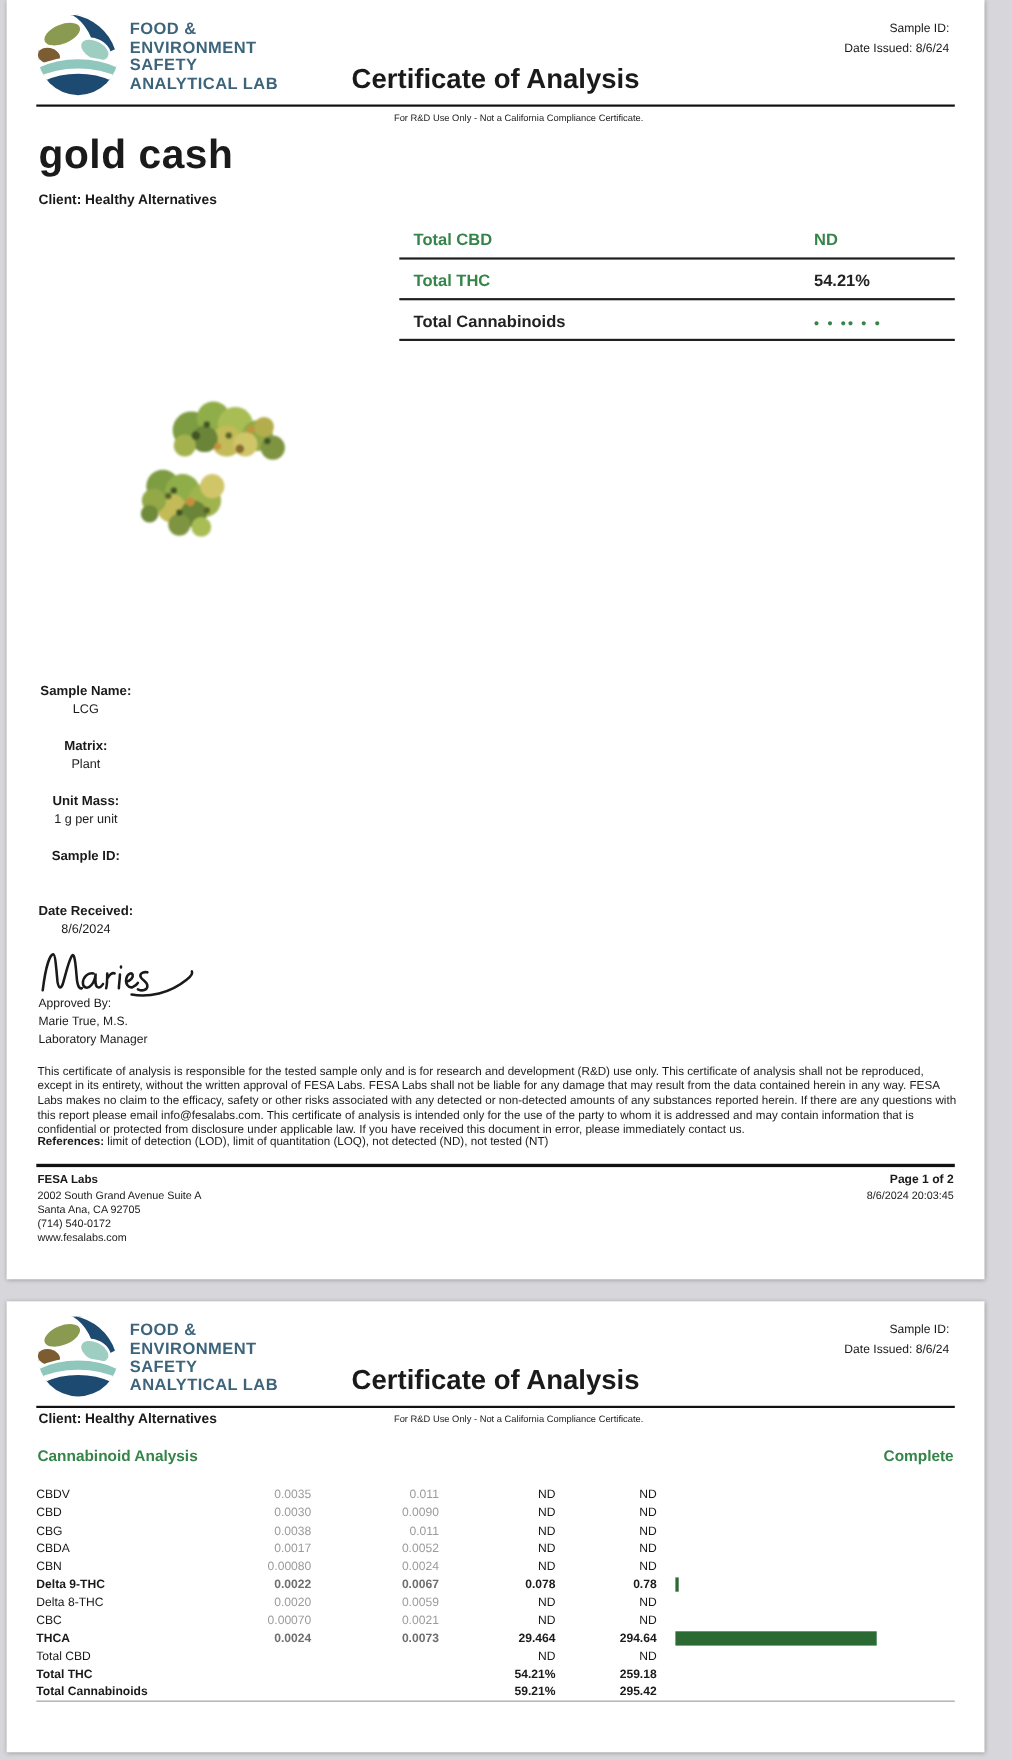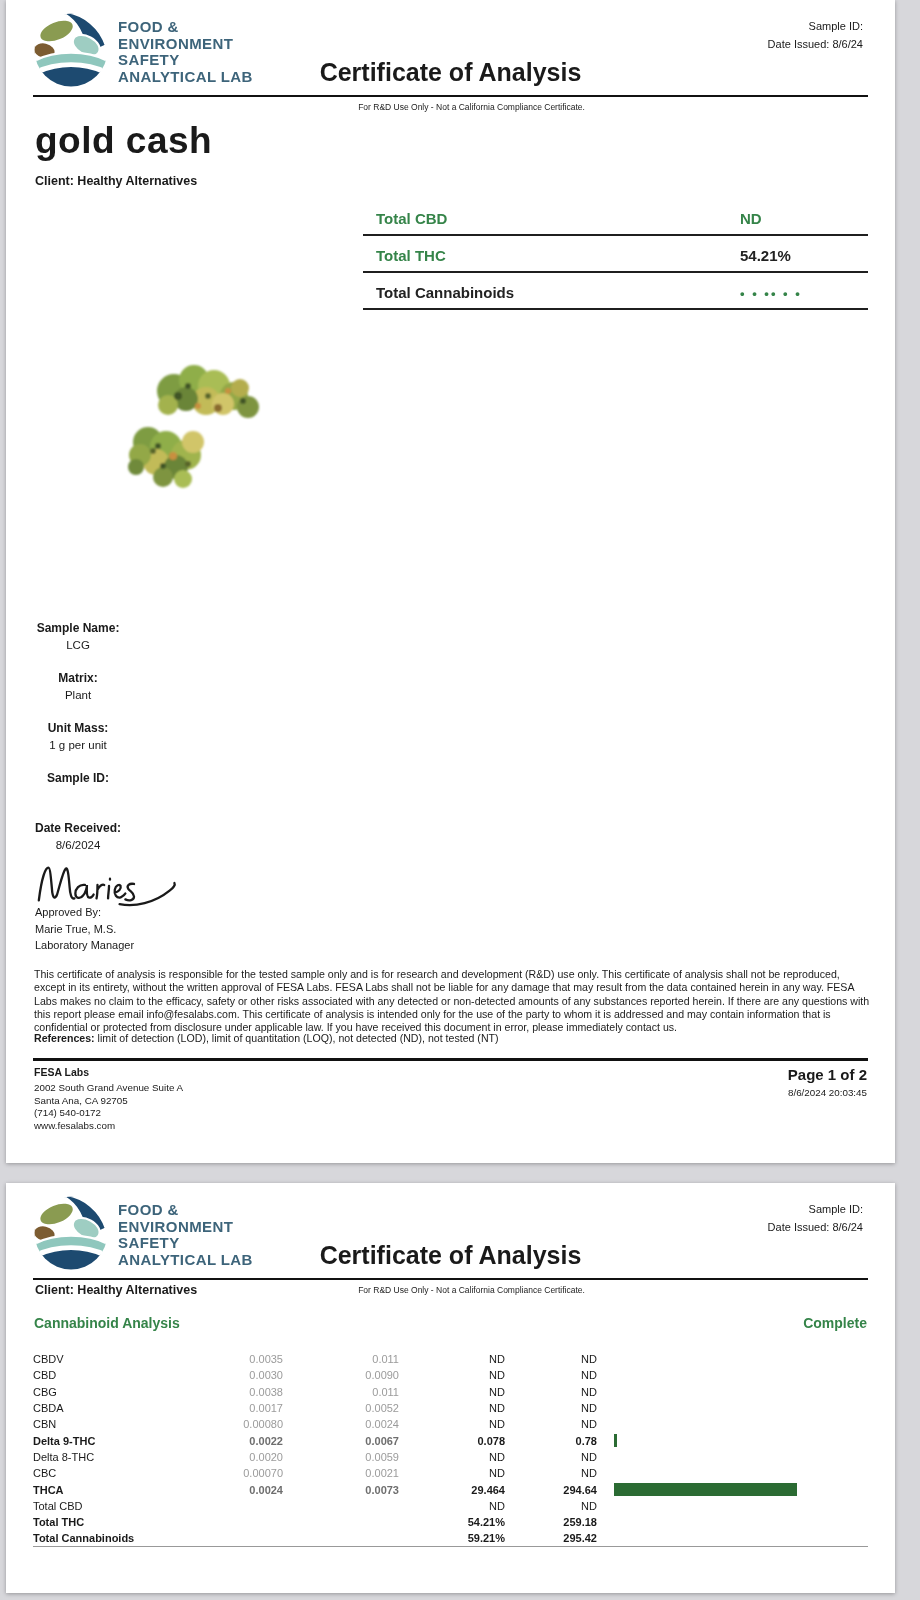--- a/index.html
+++ b/index.html
@@ -35,21 +35,21 @@
   .field-value { font-size:11.5px; line-height:16px; }
   .signature { position:absolute; top:858px; left:26px; }
   .approved { position:absolute; top:904px; left:29px; font-size:11px; line-height:16.5px; }
   .disclaimer { position:absolute; top:968px; left:28px; right:24px; font-size:10.6px; line-height:13.3px; color:#1c1c1c; }
   .references { position:absolute; top:1032px; left:28px; right:24px; font-size:10.6px; }
   .footer-rule { position:absolute; top:1058px; left:27px; right:27px; border-top:3px solid #111; }
   .footer { position:absolute; top:1066px; left:28px; right:28px; display:flex; justify-content:space-between; }
   .footer-lab { font-size:10.5px; font-weight:bold; margin-bottom:4px; }
   .footer-addr { font-size:9.8px; line-height:12.6px; }
   .footer-right { text-align:right; }
-  .footer-page { font-size:15px; font-weight:bold; margin-bottom:4px; }
+  .footer-page { font-size:11px; font-weight:bold; margin-bottom:4px; }
   .footer-ts { font-size:9.8px; }
 
   
   #page2 .client-line { top:100px; }
   .section-row { position:absolute; top:132px; left:28px; right:28px; display:flex; justify-content:space-between; }
   .section-title, .section-status { font-size:14px; font-weight:bold; color:#358449; }
   .analyte-table { position:absolute; top:168px; left:27px; right:27px; font-size:11px; }
   .t-row { display:grid; grid-template-columns:180px 70px 116px 106px 92px 1fr; align-items:center; height:16.3px; }
   .t-head { font-weight:bold; border-bottom:2.5px solid #4a4a4a; border-top:1px solid #ccc; height:19px; }
   .t-row > div:nth-child(n+2):nth-child(-n+5) { text-align:right; }

